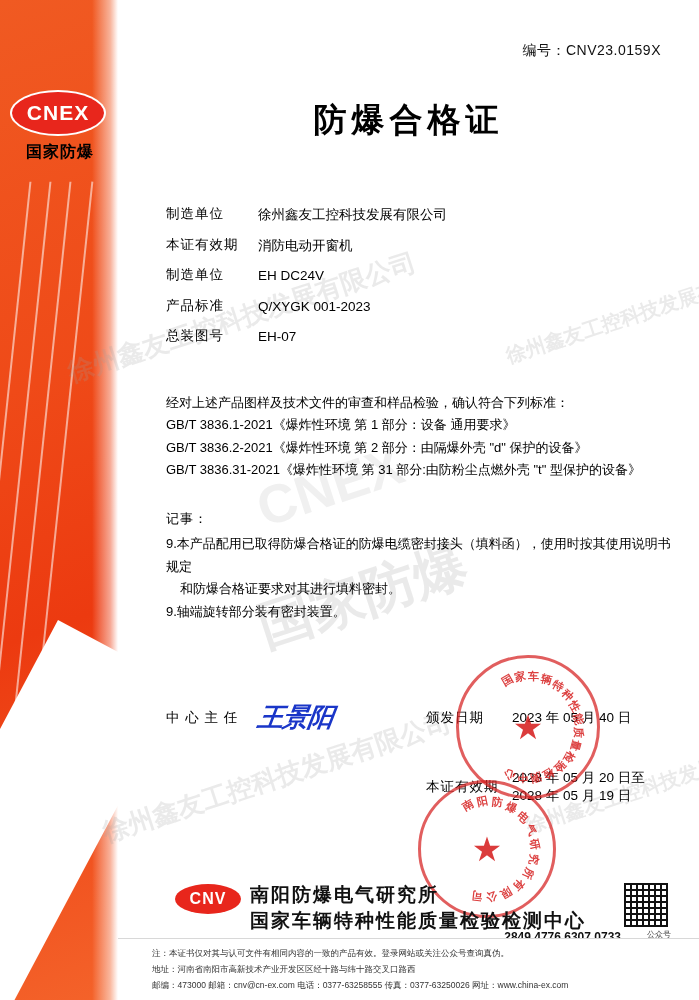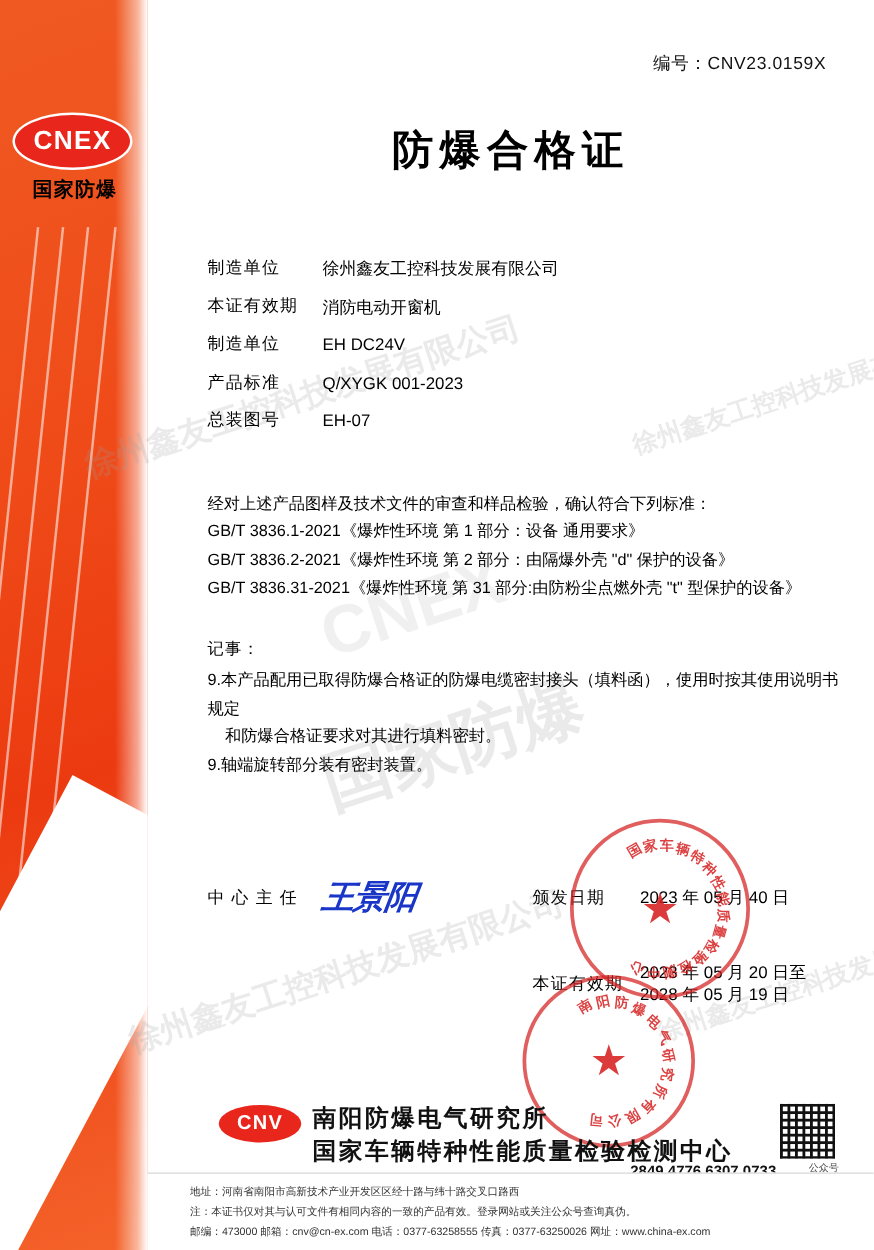--- a/index.html
+++ b/index.html
@@ -287,18 +287,18 @@
   </div>
 
   <div class="footer-logo">CNV</div>
   <div class="footer-org">南阳防爆电气研究所</div>
   <div class="footer-org2">国家车辆特种性能质量检验检测中心</div>
   <div class="hot-phone">2849 4776 6307 0733</div>
   <div class="qr"></div>
   <div class="qr-lab">公众号</div>
 
   <div class="foot-bar">
+    <div>注：本证书仅对其与认可文件有相同内容的一致的产品有效。登录网站或关注公众号查询真伪。</div>
     <div>地址：河南省南阳市高新技术产业开发区区经十路与纬十路交叉口路西</div>
-    <div>注：本证书仅对其与认可文件有相同内容的一致的产品有效。登录网站或关注公众号查询真伪。</div>
     <div>邮编：473000  邮箱：cnv@cn-ex.com  电话：0377-63258555  传真：0377-63250026  网址：www.china-ex.com</div>
   </div>
 
 </div>
 
 </body></html>

